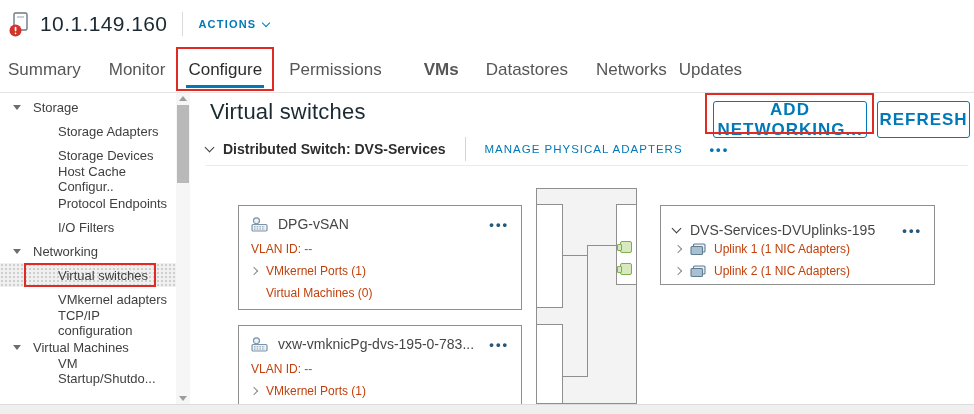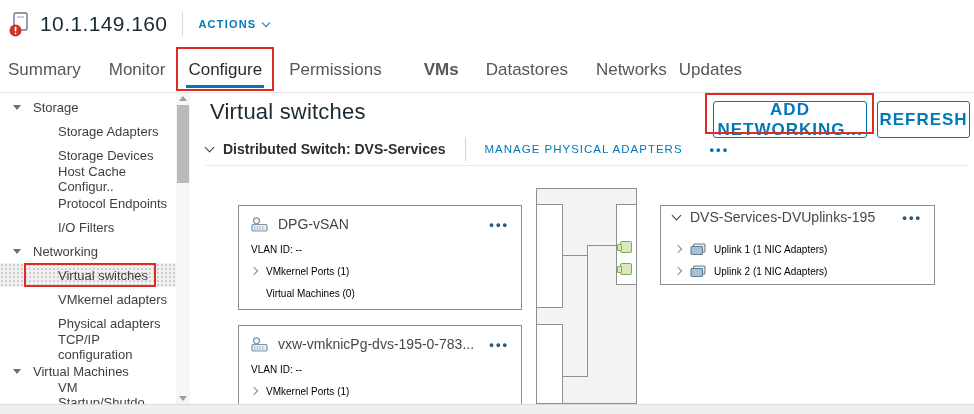--- a/index.html
+++ b/index.html
@@ -63,21 +63,21 @@
   .section-title{margin-left:10px;font-size:14px;font-weight:700;color:#2e2e2e;}
   .section-hdr .vdiv2{width:1px;height:24px;background:#d4d4d4;margin:0 19px;}
   .link-caps{font-size:11.5px;font-weight:400;letter-spacing:1px;color:#0079b8;cursor:pointer;}
   .dots{letter-spacing:2px;font-weight:700;font-size:13px;cursor:pointer;}
   .dots.blue{color:#0079b8;margin-left:27px;}
   .dots.navy{color:#27577a;margin-left:auto;}
   .hr-light{position:absolute;left:205px;right:6px;top:165px;height:1px;background:#ececec;}
 
   
   .card{position:absolute;background:#fff;border:1px solid #8f8f8f;box-sizing:border-box;z-index:2;}
-  .card-row{position:absolute;left:0;right:0;display:flex;align-items:center;padding:0 12px;font-size:10px;color:#000000;height:18px;}
+  .card-row{position:absolute;left:0;right:0;display:flex;align-items:center;padding:0 12px;font-size:12px;color:#c2410c;height:18px;}
   .card-row.hdr{font-size:14px;color:#464646;}
   .card-row .chev{margin-right:9px;flex:none;}
   .card-row.indent{padding-left:27px;}
   .pg-title{margin-left:10px;white-space:nowrap;overflow:hidden;}
   .trunk{position:absolute;left:536px;top:188px;width:101px;height:216px;background:#f3f3f3;border:1px solid #8f8f8f;box-sizing:border-box;z-index:1;}
   .pbox{position:absolute;background:#fff;border:1px solid #8f8f8f;box-sizing:border-box;z-index:2;}
   .cline{position:absolute;background:#8f8f8f;z-index:2;}
   .gport{position:absolute;width:12px;height:12px;background:#d8e9bf;border:1px solid #7fae4e;border-radius:2px;box-sizing:border-box;z-index:3;}
   .gport::before{content:"";position:absolute;left:-4px;top:2px;width:3px;height:5px;background:#d8e9bf;border:1px solid #7fae4e;border-radius:1px;}
   .up-icon{margin-right:8px;flex:none;}
@@ -161,23 +161,20 @@
           <span>Networking</span>
         </div>
       <div class="sb-row child selected">
         <span>Virtual switches</span>
         <span class="red-box"></span>
       </div>
       <div class="sb-row child">
           <span>VMkernel adapters</span>
         </div>
       <div class="sb-row child">
-          <span>Physical adapters</span>
-        </div>
-      <div class="sb-row child">
           <span>TCP/IP configuration</span>
         </div>
       <div class="sb-row">
           <span class="tri"></span>
           <span>Virtual Machines</span>
         </div>
       <div class="sb-row child">
           <span>VM Startup/Shutdo...</span>
         </div>
     </div>
@@ -254,21 +251,21 @@
     <div class="card-row" style="top:34px;">
         <span>VLAN ID: --</span>
       </div>
     <div class="card-row" style="top:56px;">
       <span class="chev right gray"></span>
       <span>VMkernel Ports (1)</span>
     </div>
   </div>
 
   <div class="card" style="left:660px;top:205px;width:275px;height:80px;">
-    <div class="card-row hdr" style="top:2px;justify-content:space-between;">
+    <div class="card-row hdr" style="top:15px;justify-content:space-between;">
       <span class="chev down dark" style="margin-right:10px;"></span>
       <span>DVS-Services-DVUplinks-195</span>
       <span class="dots navy">•••</span>
     </div>
     <div class="card-row" style="top:34px;padding-left:14px;">
       <span class="chev right gray"></span>
       <span class="up-icon" style="display:inline-flex;">
         <svg width="16" height="13" viewBox="0 0 16 13">
           <rect x="3.5" y="1" width="11.5" height="8" rx="1" fill="#e9eff3" stroke="#5f7d92" stroke-width="1.1"></rect>
           <rect x="1" y="3.5" width="11.5" height="8" rx="1" fill="#aabfd0" stroke="#5f7d92" stroke-width="1.1"></rect>

